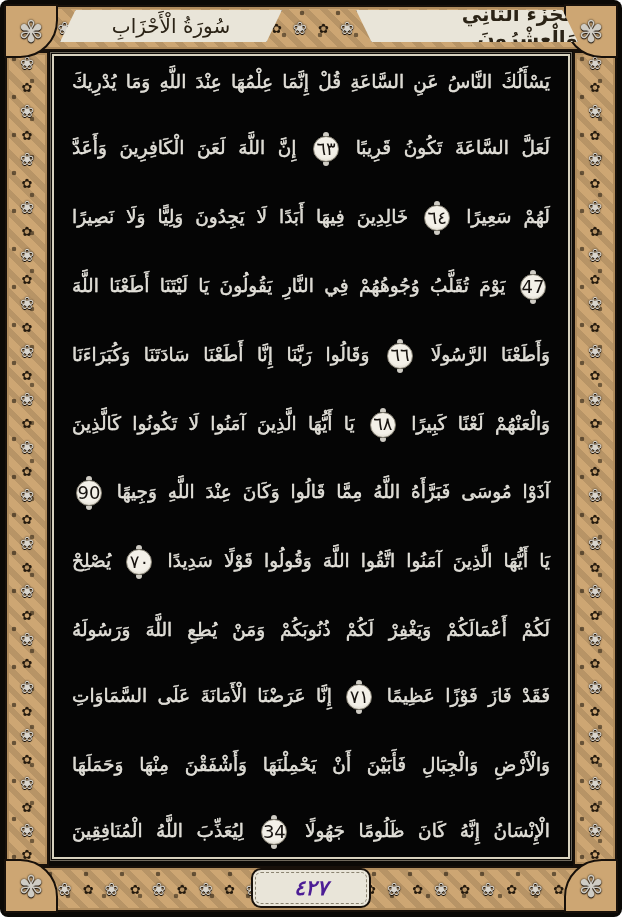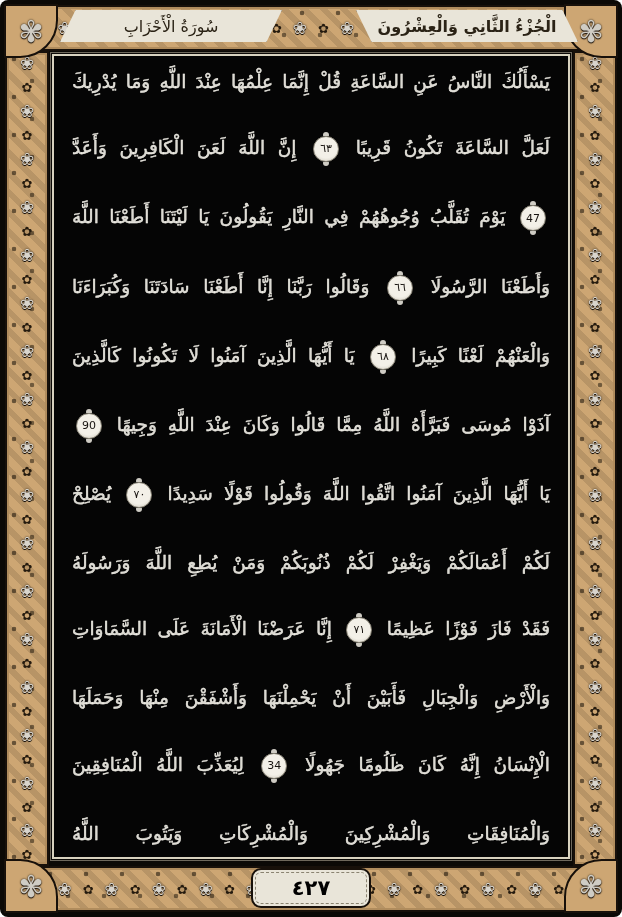--- a/index.html
+++ b/index.html
@@ -34,21 +34,21 @@
     z-index:3;
   }
   .corner.tl{left:4px;top:4px;border-radius:0 0 70% 0;}
   .corner.tr{right:4px;top:4px;border-radius:0 0 0 70%;}
   .corner.bl{left:4px;bottom:4px;border-radius:0 70% 0 0;}
   .corner.br{right:4px;bottom:4px;border-radius:70% 0 0 0;}
   
   .title-panel{
     position:absolute;top:10px;height:32px;background:#e9e5d9;z-index:4;
     display:flex;align-items:center;justify-content:center;
-    color:#2b2316;font-size:16px;direction:rtl;
+    color:#2b2316;font-size:20px;direction:rtl;
     box-shadow:0 0 0 2px #17100a;
   }
   .panel-surah{left:60px;width:222px;clip-path:polygon(0 100%,7% 0,100% 0,93% 100%);}
   .panel-juz{right:44px;width:222px;clip-path:polygon(7% 100%,0 0,93% 0,100% 100%);font-weight:bold;}
   
   .text-plate{
     position:absolute;left:52px;right:52px;top:54px;bottom:58px;
     background:#050505;border:2px solid #d8d2bf;outline:1px solid #6e685c;outline-offset:1px;
     z-index:2;
   }
@@ -59,31 +59,31 @@
   .quran-line{
     direction:rtl;text-align:justify;text-align-last:justify;text-justify:inter-word;
     color:#dbd9d2;font-size:18.5px;line-height:1.25;white-space:nowrap;
     -webkit-text-stroke:0.35px #f4f2ea;
     text-shadow:0 0 1px rgba(255,255,255,.28);
   }
   .verse-badge{
     display:inline-flex;align-items:center;justify-content:center;
     width:24px;height:24px;border-radius:50%;
     background:radial-gradient(circle at 50% 40%, #f3f0e8 0 60%, #c9c4b6 100%);
-    color:#171310;font-size:11px;-webkit-text-stroke:0;text-shadow:none;
+    color:#171310;font-size:18px;-webkit-text-stroke:0;text-shadow:none;
     border:1px solid #8f8a7c;margin:0 4px;vertical-align:middle;position:relative;
     box-shadow:0 -14px 0 -10px #cfccc4, 0 14px 0 -10px #cfccc4;
   }
   
   .page-num-cartouche{
     position:absolute;left:50%;bottom:9px;transform:translateX(-50%);
     width:116px;height:36px;background:#e9e5d9;border:2px solid #17100a;border-radius:10px;
     outline:1px dashed #8a8371;outline-offset:-5px;
     display:flex;align-items:center;justify-content:center;z-index:5;
-    color:#000000;font-size:21px;font-weight:bold;letter-spacing:2px;direction:rtl;
+    color:#4c1d95;font-size:21px;font-weight:bold;letter-spacing:2px;direction:rtl;font-style:italic;
   }
 </style>
 </head>
 <body>
 
 <div class="page">
 
   <div class="band band-top">
       <span class="orn-flower">❀</span>
       <span class="orn-leaf">✿</span>
@@ -222,30 +222,30 @@
     <span>سُورَةُ الْأَحْزَابِ</span>
   </div>
   <div class="title-panel panel-juz">
     <span>الْجُزْءُ الثَّانِي وَالْعِشْرُونَ</span>
   </div>
 
   <div class="text-plate">
     <div class="lines" id="lines">
         <div class="quran-line"><span>يَسْأَلُكَ النَّاسُ عَنِ السَّاعَةِ قُلْ إِنَّمَا عِلْمُهَا عِنْدَ اللَّهِ وَمَا يُدْرِيكَ</span> </div>
         <div class="quran-line"><span>لَعَلَّ السَّاعَةَ تَكُونُ قَرِيبًا</span> <span class="verse-badge">٦٣</span> <span>إِنَّ اللَّهَ لَعَنَ الْكَافِرِينَ وَأَعَدَّ</span> </div>
+        <div class="quran-line"><span>لَهُمْ سَعِيرًا</span> <span class="verse-badge">٦٤</span> <span>خَالِدِينَ فِيهَا أَبَدًا لَا يَجِدُونَ وَلِيًّا وَلَا نَصِيرًا</span> </div>
         <div class="quran-line"><span class="verse-badge">47</span> <span>يَوْمَ تُقَلَّبُ وُجُوهُهُمْ فِي النَّارِ يَقُولُونَ يَا لَيْتَنَا أَطَعْنَا اللَّهَ</span> </div>
         <div class="quran-line"><span>وَأَطَعْنَا الرَّسُولَا</span> <span class="verse-badge">٦٦</span> <span>وَقَالُوا رَبَّنَا إِنَّا أَطَعْنَا سَادَتَنَا وَكُبَرَاءَنَا</span> </div>
         <div class="quran-line"><span>وَالْعَنْهُمْ لَعْنًا كَبِيرًا</span> <span class="verse-badge">٦٨</span> <span>يَا أَيُّهَا الَّذِينَ آمَنُوا لَا تَكُونُوا كَالَّذِينَ</span> </div>
         <div class="quran-line"><span>آذَوْا مُوسَى فَبَرَّأَهُ اللَّهُ مِمَّا قَالُوا وَكَانَ عِنْدَ اللَّهِ وَجِيهًا</span> <span class="verse-badge">90</span> </div>
         <div class="quran-line"><span>يَا أَيُّهَا الَّذِينَ آمَنُوا اتَّقُوا اللَّهَ وَقُولُوا قَوْلًا سَدِيدًا</span> <span class="verse-badge">٧٠</span> <span>يُصْلِحْ</span> </div>
         <div class="quran-line"><span>لَكُمْ أَعْمَالَكُمْ وَيَغْفِرْ لَكُمْ ذُنُوبَكُمْ وَمَنْ يُطِعِ اللَّهَ وَرَسُولَهُ</span> </div>
         <div class="quran-line"><span>فَقَدْ فَازَ فَوْزًا عَظِيمًا</span> <span class="verse-badge">٧١</span> <span>إِنَّا عَرَضْنَا الْأَمَانَةَ عَلَى السَّمَاوَاتِ</span> </div>
         <div class="quran-line"><span>وَالْأَرْضِ وَالْجِبَالِ فَأَبَيْنَ أَنْ يَحْمِلْنَهَا وَأَشْفَقْنَ مِنْهَا وَحَمَلَهَا</span> </div>
         <div class="quran-line"><span>الْإِنْسَانُ إِنَّهُ كَانَ ظَلُومًا جَهُولًا</span> <span class="verse-badge">34</span> <span>لِيُعَذِّبَ اللَّهُ الْمُنَافِقِينَ</span> </div>
-        <div class="quran-line"><span>وَالْمُنَافِقَاتِ وَالْمُشْرِكِينَ وَالْمُشْرِكَاتِ وَيَتُوبَ اللَّهُ</span> </div>
       </div>
   </div>
 
   <div class="page-num-cartouche">
     <span>٤٢٧</span>
   </div>
 
 </div>
 
 </body></html>

